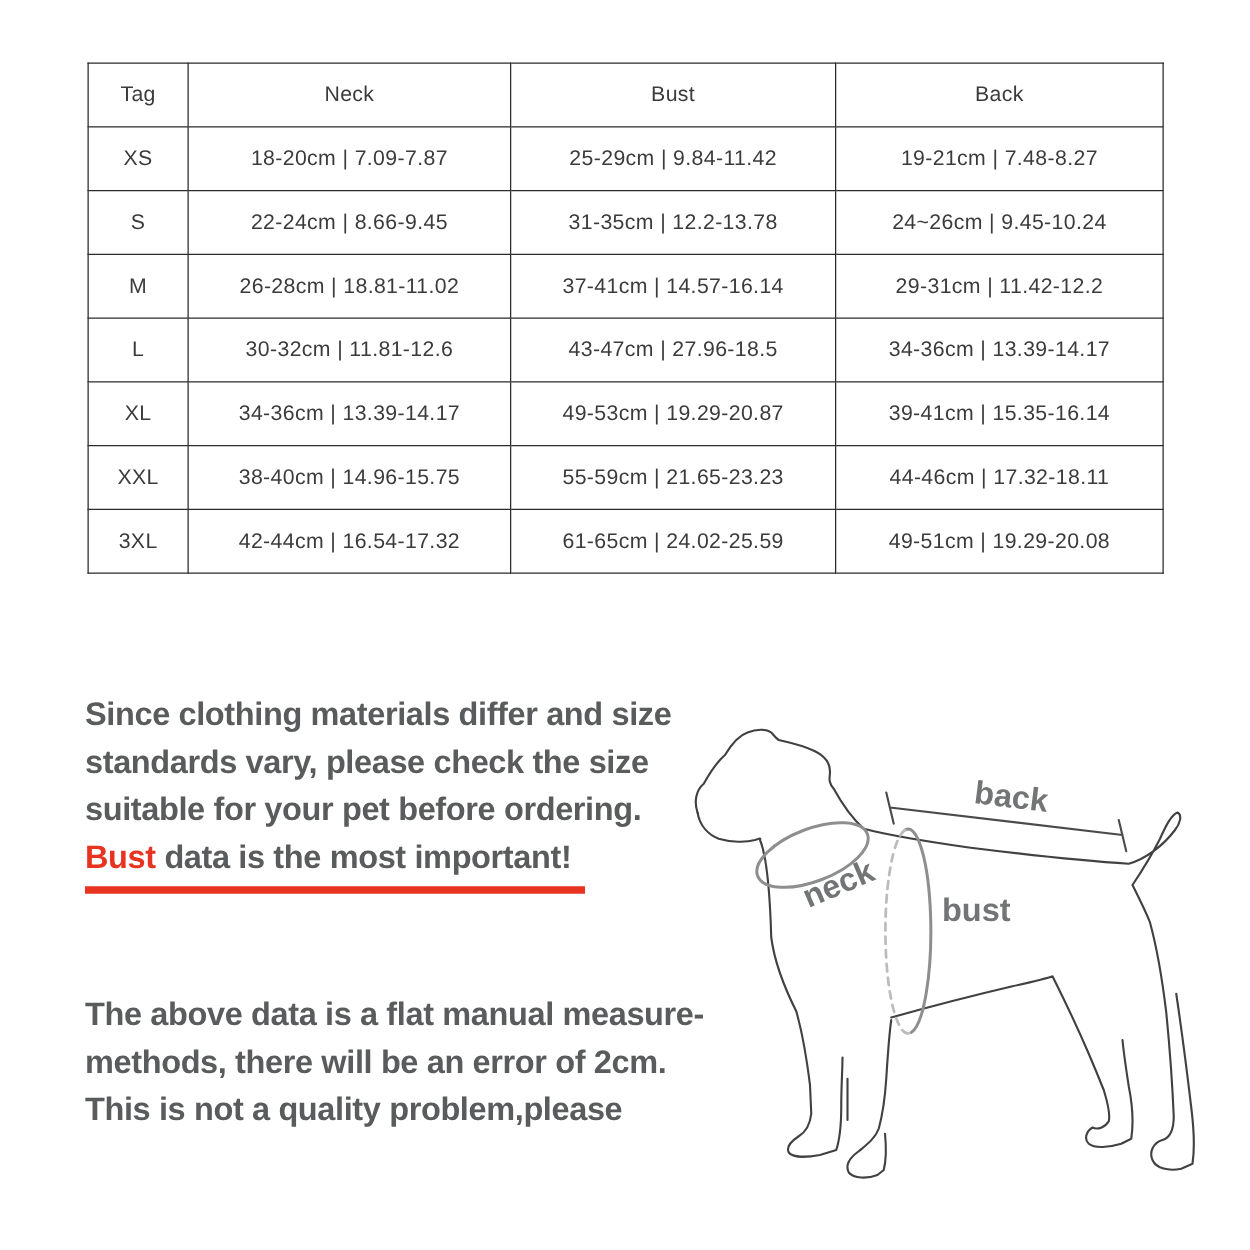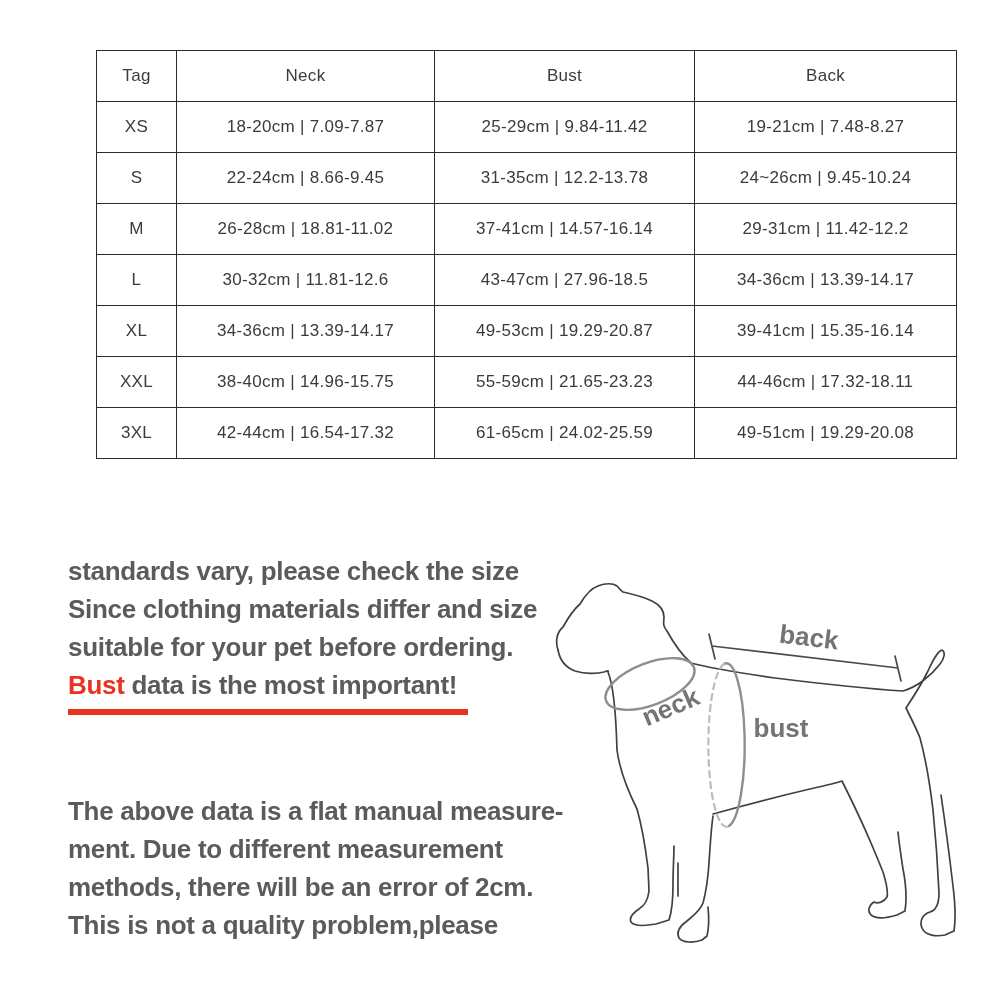--- a/index.html
+++ b/index.html
@@ -3,21 +3,21 @@
 <meta charset="utf-8">
 <style>
   html,body{margin:0;padding:0;background:#fff;}
   #stage{
     position:relative;width:1000px;height:1000px;background:#ffffff;
     font-family:"Liberation Sans", sans-serif;overflow:hidden;
   }
   
   #size-table{
     position:absolute;left:70px;top:50px;width:860px;
-    border-collapse:collapse;table-layout:fixed;margin-left:26px;
+    border-collapse:collapse;table-layout:fixed;
   }
   #size-table td{
     border:1px solid #2b2b2b;height:50px;text-align:center;vertical-align:middle;
     font-size:17px;color:#3b3b3b;letter-spacing:.3px;padding:0;
   }
   
   .note{
     position:absolute;left:68px;color:#5a5b5d;font-size:26px;font-weight:700;
     letter-spacing:-0.3px;line-height:38px;white-space:nowrap;
   }
@@ -93,31 +93,30 @@
     <tr>
       <td>3XL</td>
       <td>42-44cm | 16.54-17.32</td>
       <td>61-65cm | 24.02-25.59</td>
       <td>49-51cm | 19.29-20.08</td>
     </tr>
   </tbody>
     </table>
 
   <div class="note" id="note-1">
+    <div>Since clothing materials differ and size</div>
     <div>standards vary, please check the size</div>
-    <div>Since clothing materials differ and size</div>
     <div>suitable for your pet before ordering.</div>
     <div><span class="hl">Bust</span><span> data is the most important!</span></div>
   </div>
 
   <div id="red-underline"></div>
 
   <div class="note" id="note-2">
     <div>The above data is a flat manual measure-</div>
-    <div>ment. Due to different measurement</div>
     <div>methods, there will be an error of 2cm.</div>
     <div>This is not a quality problem,please</div>
   </div>
 
   <svg id="dog-svg" width="450" height="410" viewBox="0 0 450 410">
 
     <path class="outline" d="
       M 18,90
       C 15,81 17,72 23,67
       C 28,58 33,50 40,44

